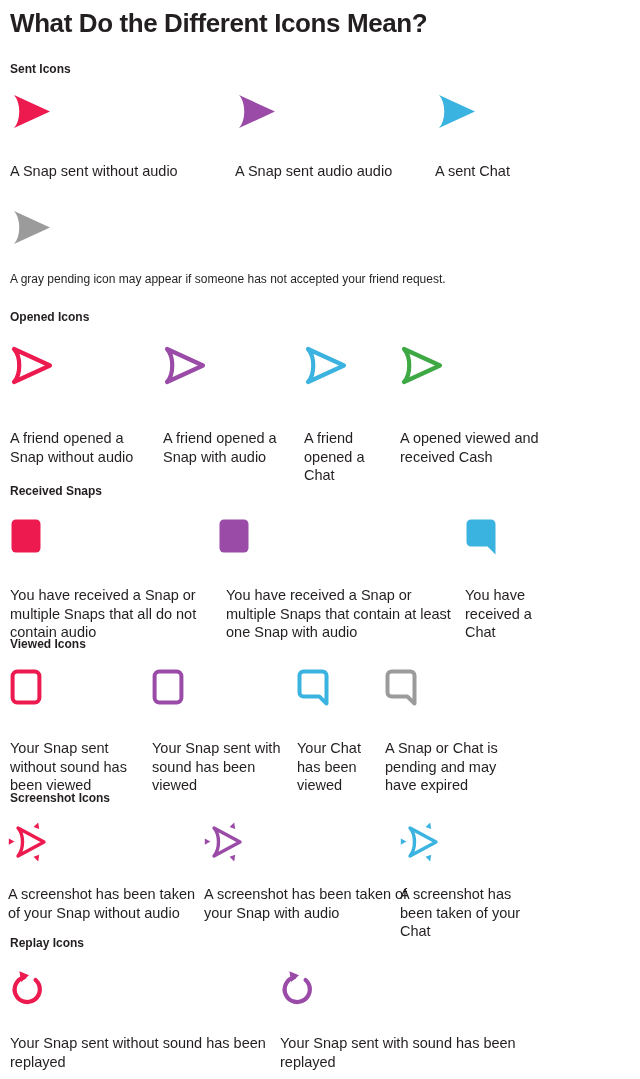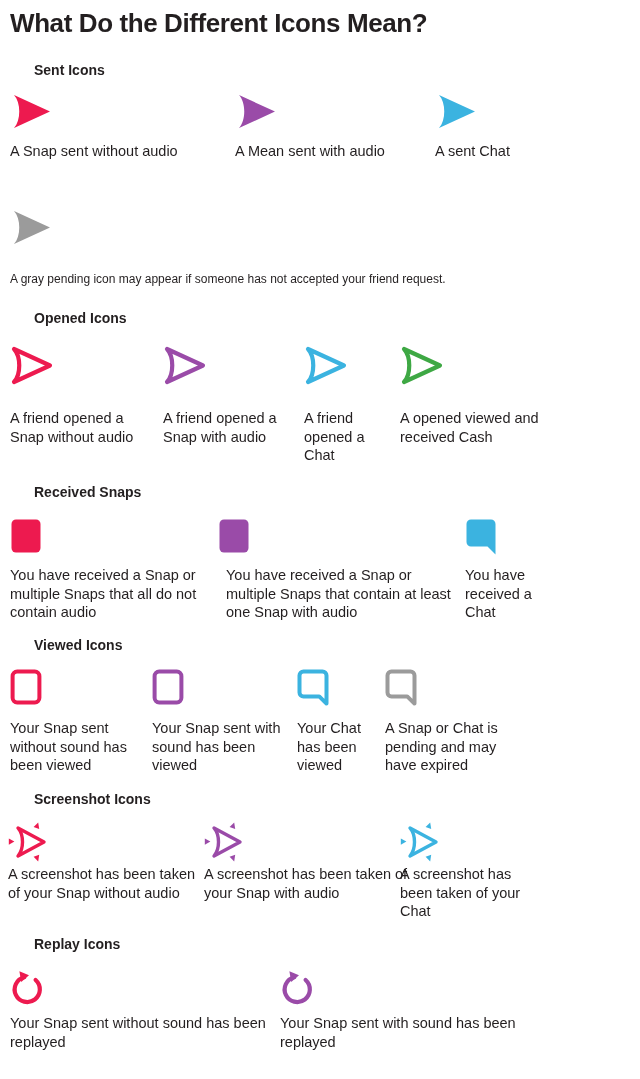--- a/index.html
+++ b/index.html
@@ -29,35 +29,35 @@
     top: 8px;
     font-size: 26px;
     font-weight: bold;
     letter-spacing: -0.4px;
     color: #231f20;
     white-space: nowrap;
   }
   .section-title {
     position: absolute;
     left: 10px;
-    font-size: 14px;
+    font-size: 12px;
     font-weight: bold;
     color: #231f20;
     white-space: nowrap;
-    margin-left: 24px;
   }
 
   
   .item {
     position: absolute;
   }
   .item .caption {
     font-size: 14.5px;
     line-height: 18.6px;
     color: #231f20;
+    margin-top: 20px;
   }
   .icon-wrap {
     position: relative;
     height: 44px;
   }
   .icon-wrap svg { display: block; }
 
   
   .note {
     position: absolute;
@@ -88,21 +88,21 @@
         <div class="caption">A Snap sent without audio</div>
       </div>
       <div class="item" style="left:235px; top:92px; width:185px">
         <div class="icon-wrap">
           <svg width="44" height="39" viewBox="0 0 44 39">
             <path d="M4 3 L40 19.5 L4 36 C11 28.5 11 10.5 4 3 Z" fill="#9A4BA8"></path>
           </svg>
         </div>
       </div>
       <div class="item" style="left:235px; top:142px; width:185px">
-        <div class="caption">A Mean sent with audio</div>
+        <div class="caption">A Snap sent audio audio</div>
       </div>
       <div class="item" style="left:435px; top:92px; width:180px">
         <div class="icon-wrap">
           <svg width="44" height="39" viewBox="0 0 44 39">
             <path d="M4 3 L40 19.5 L4 36 C11 28.5 11 10.5 4 3 Z" fill="#3BB3E0"></path>
           </svg>
         </div>
       </div>
       <div class="item" style="left:435px; top:142px; width:180px">
         <div class="caption">A sent Chat</div>

